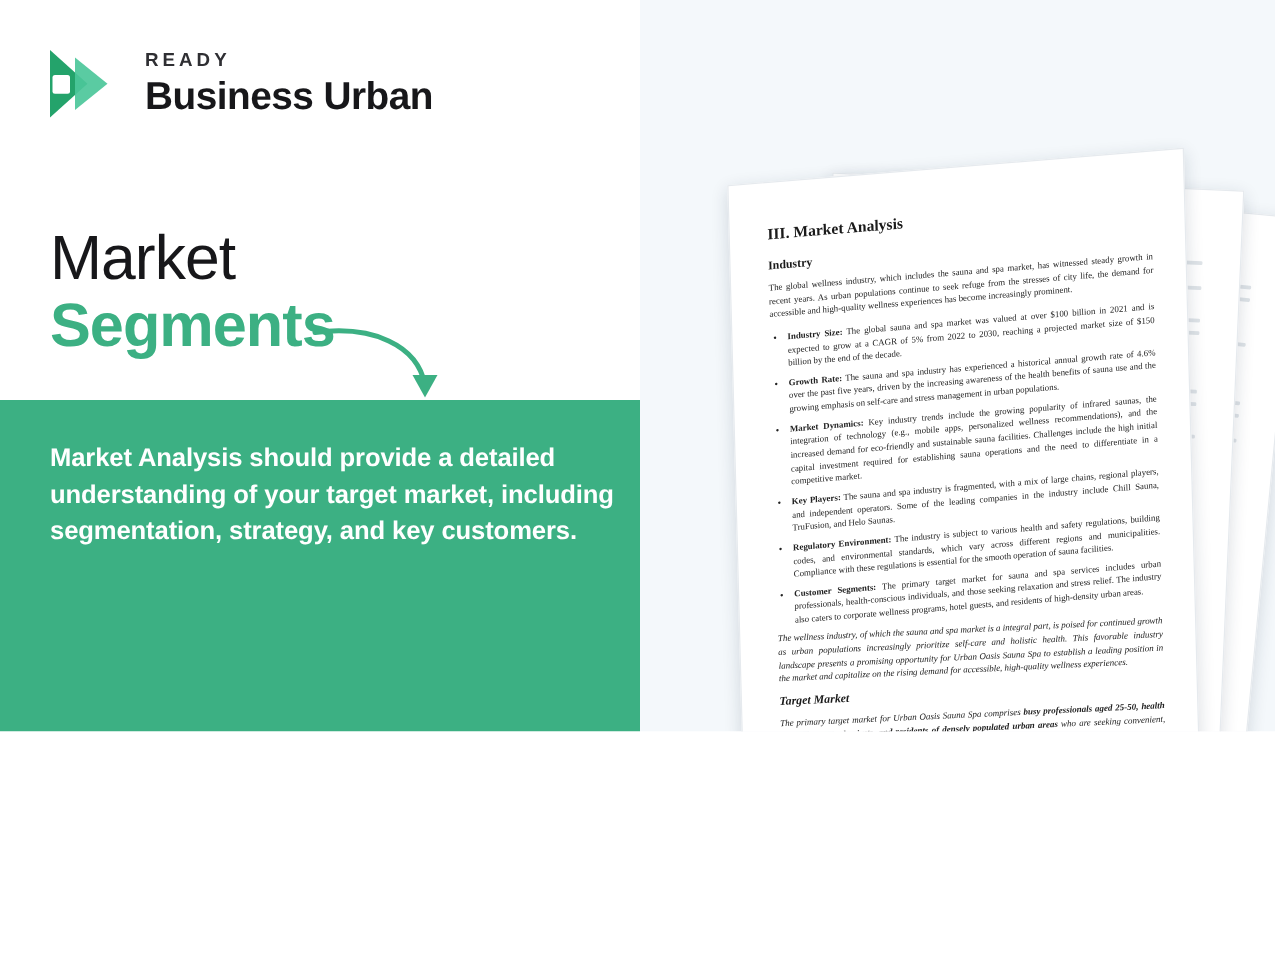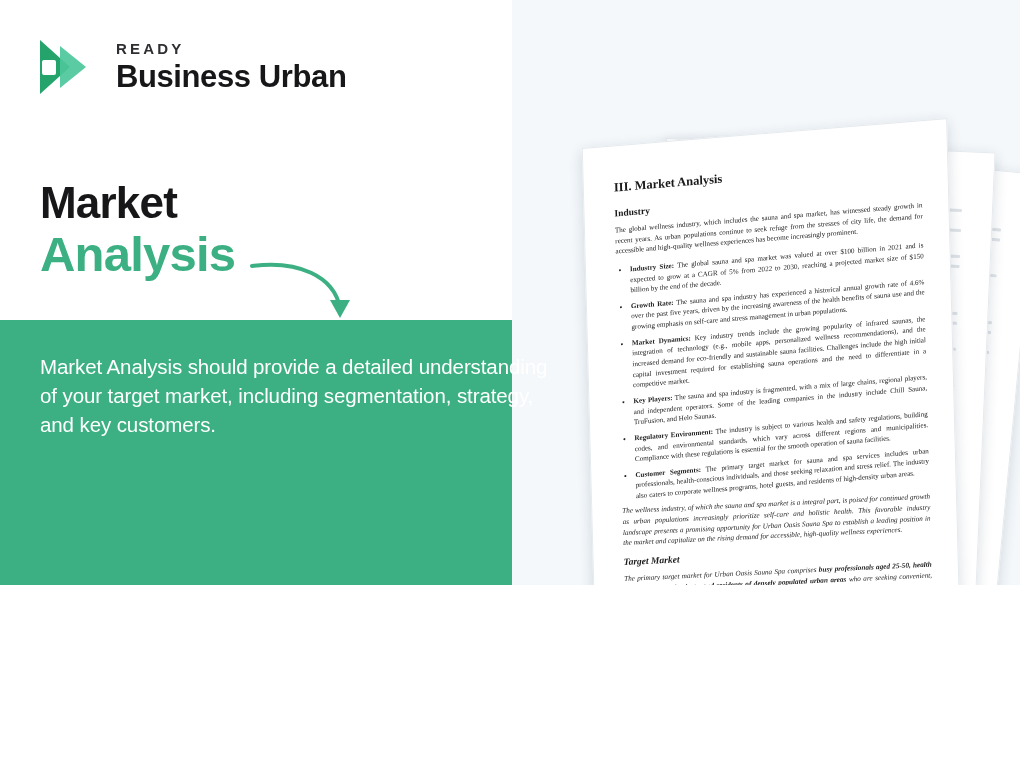--- a/index.html
+++ b/index.html
@@ -80,22 +80,22 @@
     color: #17171a;
     letter-spacing: -0.4px;
     line-height: 1.05;
   }
   
   .headline {
     position: absolute;
     left: 40px; top: 178px;
   }
   .headline .h-dark {
-    font-size: 44px;
-    font-weight: bold;
+    font-size: 50px;
+    font-weight: normal;
     color: #17171a;
     letter-spacing: -0.8px;
     line-height: 1.12;
   }
   .headline .h-green {
     font-size: 49px;
     font-weight: bold;
     color: #3cb083;
     letter-spacing: -0.8px;
     line-height: 1.12;
@@ -108,21 +108,21 @@
   }
   
   .copy {
     position: absolute;
     left: 40px; top: 352px;
     width: 510px;
     color: #ffffff;
   }
   .copy p {
     font-size: 20.5px;
-    font-weight: normal;
+    font-weight: bold;
     line-height: 1.42;
     letter-spacing: -0.1px;
   }
   .copy p.second { margin-top: 30px; }
   
   .docs {
     position: absolute;
     left: 470px; top: 95px;
     width: 560px; height: 590px;
   }
@@ -228,21 +228,21 @@
       <div class="tri-front"></div>
     </div>
     <div class="logo-text">
       <div class="logo-ready">READY</div>
       <div class="logo-name">Business Urban</div>
     </div>
   </div>
 
   <div class="headline">
     <div class="h-dark">Market</div>
-    <div class="h-green">Analysis</div>
+    <div class="h-green">Segments</div>
   </div>
 
   <div class="arrow">
     <svg width="120" height="70" viewBox="0 0 120 70">
       <path d="M4 8 C50 2, 86 18, 92 50" fill="none" stroke="#3cb083" stroke-width="4" stroke-linecap="round"></path>
       <path d="M92 60 L82 42 L102 42 Z" fill="#3cb083"></path>
     </svg>
   </div>
 
   <div class="copy">

